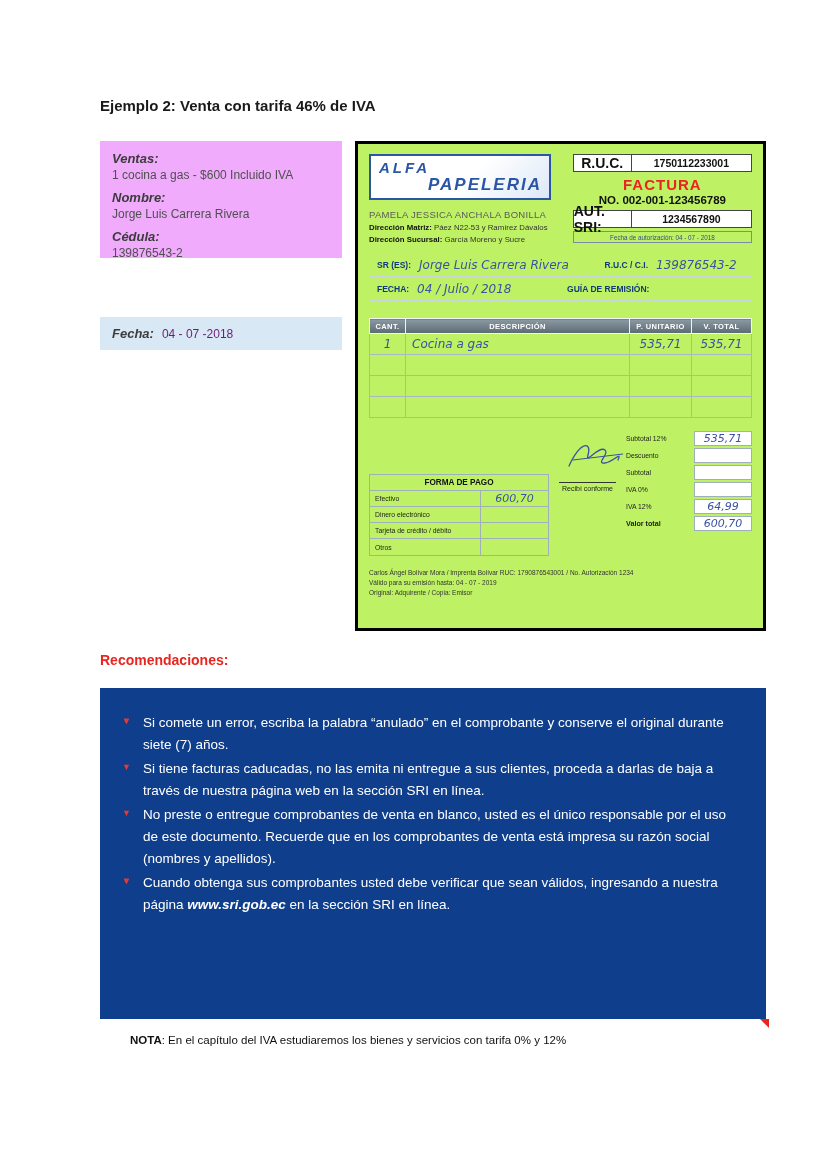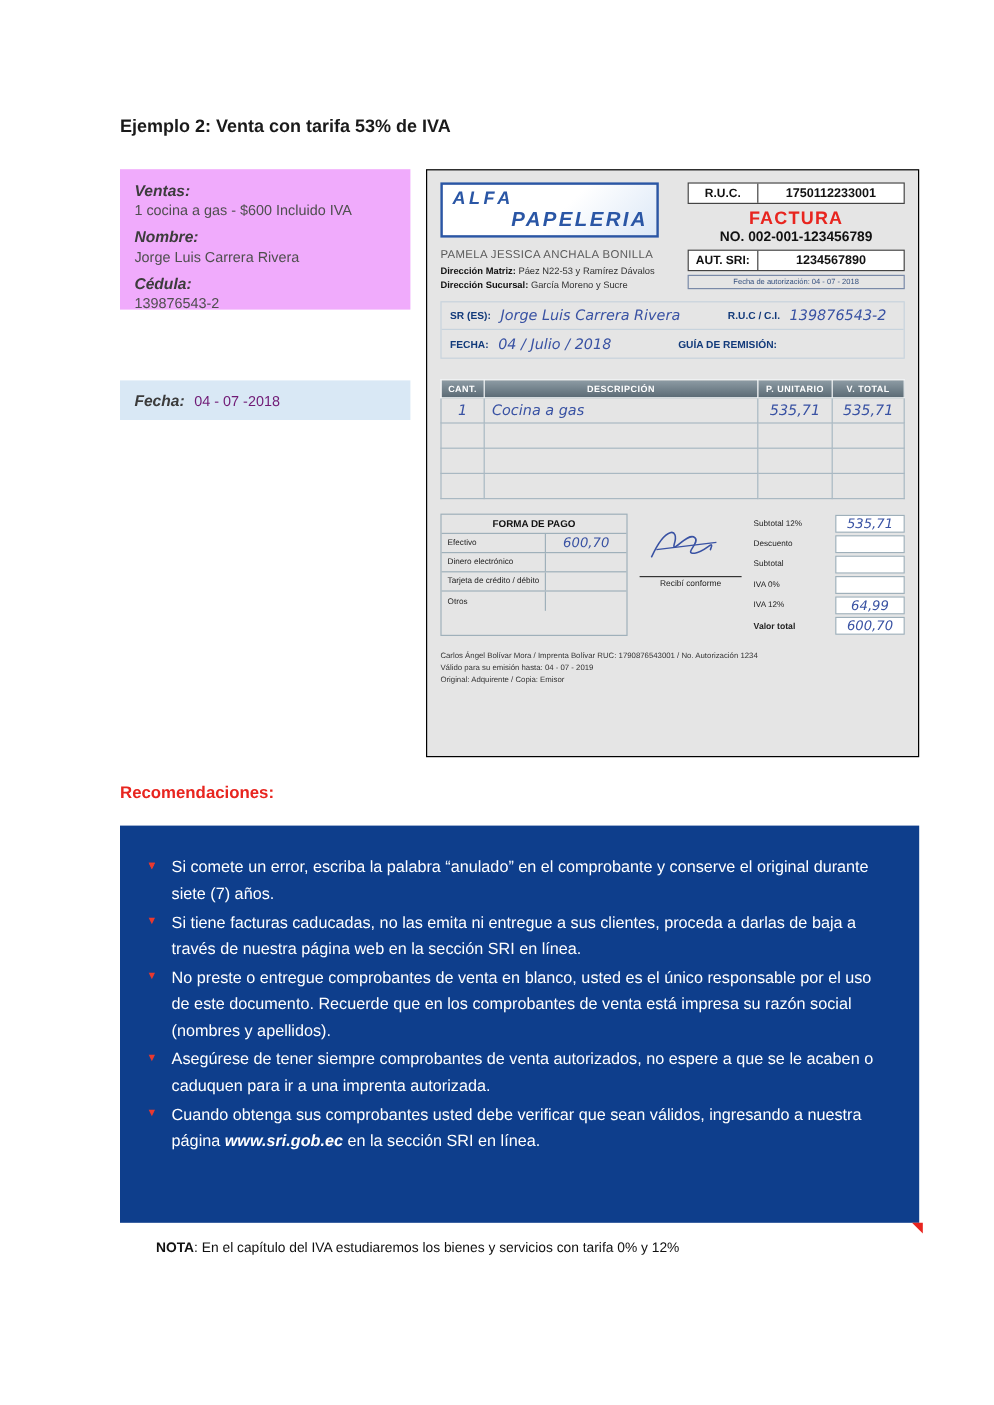--- a/index.html
+++ b/index.html
@@ -11,32 +11,32 @@
   
   .sale-box { position:absolute; left:100px; top:141px; width:242px; height:117px; background:#f0abfc; padding:10px 12px; }
   .sale-label { font-size:13px; font-weight:700; font-style:italic; color:#3c3c3c; margin-top:8px; }
   .sale-label.first { margin-top:0; }
   .sale-value { font-size:12px; color:#4f4f4f; margin-top:2px; }
   .fecha-box { position:absolute; left:100px; top:317px; width:242px; height:33px; background:#d9e8f5; display:flex; align-items:center; gap:8px; padding:0 12px; }
   .fecha-label { font-size:13px; font-weight:700; font-style:italic; color:#3c3c3c; }
   .fecha-value { font-size:12px; color:#701a75; }
 
   
-  .invoice { position:absolute; left:355px; top:141px; width:411px; height:490px; border:1px solid #000000; background:#e5e5e5; padding:10px 11px; }
+  .invoice { position:absolute; left:355px; top:141px; width:411px; height:490px; border:3px solid #000000; background:#bef264; padding:10px 11px; }
   .inv-header { display:flex; justify-content:space-between; }
   .inv-left { width:208px; }
   .logo-box { width:182px; height:46px; border:2px solid #2a56a5; position:relative; background:linear-gradient(135deg,#ffffff 55%,#dce8f7 100%); }
   .logo-alfa { position:absolute; left:8px; top:3px; font-size:15px; font-weight:700; font-style:italic; letter-spacing:3px; color:#2a56a5; }
   .logo-pape { position:absolute; right:7px; bottom:3px; font-size:17px; font-weight:700; font-style:italic; letter-spacing:2px; color:#2a56a5; }
   .owner { margin-top:9px; font-size:9.5px; color:#5a5a5a; letter-spacing:.3px; }
   .addr { font-size:7.8px; color:#333; margin-top:3px; }
   .addr b { color:#111; }
   .inv-right { width:183px; }
   .cells-row { display:flex; border:1px solid #444; height:18px; background:#fff; }
-  .cells-row .c-label { width:58px; display:flex; align-items:center; justify-content:center; font-size:10px; font-weight:700; border-right:1px solid #444; color:#111; }
+  .cells-row .c-label { width:58px; display:flex; align-items:center; justify-content:center; font-size:14px; font-weight:700; border-right:1px solid #444; color:#111; }
   .cells-row .c-value { flex:1; display:flex; align-items:center; justify-content:center; font-size:10.5px; font-weight:700; color:#111; }
   .factura-title { color:#e8251f; font-weight:700; font-size:15px; text-align:center; letter-spacing:1px; margin:4px 0 1px; }
   .invoice-no { font-size:11.5px; font-weight:700; text-align:center; margin-bottom:4px; color:#111; }
   .auth-strip { border:1px solid #7a8aa8; margin-top:3px; height:12px; display:flex; align-items:center; justify-content:center; font-size:6.3px; color:#35507e; }
 
   .hand { font-family:"DejaVu Sans", sans-serif; font-style:italic; color:#3952a3; }
 
   .cust { margin-top:9px; border:1px solid #c7d3dd; }
   .cust-row { display:flex; align-items:center; height:23px; padding:0 7px; border-bottom:1px solid #c7d3dd; }
   .cust-row:last-child { border-bottom:none; }
@@ -47,21 +47,21 @@
   .w150 { width:150px; flex:none; }
 
   .items { width:100%; border-collapse:collapse; margin-top:17px; table-layout:fixed; }
   .items th { height:15px; font-size:7.5px; color:#fff; font-weight:700; letter-spacing:.4px;
               background:linear-gradient(180deg,#8b99a2,#57namespace) ; }
   .items th { background:linear-gradient(180deg,#8b99a2,#5a6a74); border:1px solid #f2f4f6; }
   .items td { height:21px; border:1px solid #a9b8c2; font-size:12px; padding:0 6px; text-align:left; }
   .items td.c-center { text-align:center; padding:0 2px; }
 
   .inv-bottom { display:flex; margin-top:12px; }
-  .fp-box { width:156px; border:1px solid #9fb0ba; }
+  .fp-box { width:180px; border:1px solid #9fb0ba;margin-top:44px; }
   .fp-title { height:16px; display:flex; align-items:center; justify-content:center; font-size:8.2px; font-weight:700; border-bottom:1px solid #9fb0ba; color:#111; }
   .fp-row { display:flex; height:16px; border-bottom:1px solid #9fb0ba; }
   .fp-row:last-child { border-bottom:none; }
   .fp-label { flex:1; font-size:6.8px; display:flex; align-items:center; padding-left:5px; color:#222; }
   .fp-value { width:68px; border-left:1px solid #9fb0ba; font-size:11px; display:flex; align-items:center; justify-content:center; }
 
   .sig-area { flex:1; position:relative; }
   .sig-svg { position:absolute; left:12px; top:6px; }
   .sig-line { position:absolute; left:10px; right:10px; top:52px; border-top:1px solid #333; }
   .sig-caption { position:absolute; top:55px; width:100%; text-align:center; font-size:7px; color:#222; }
@@ -84,21 +84,21 @@
   .corner-arrow { position:absolute; right:-3px; bottom:-9px; width:0; height:0; border-top:9px solid #e8251f; border-left:9px solid transparent; }
 
   .nota { position:absolute; left:100px; top:1034px; font-size:11.5px; color:#111;padding-left:30px; }
   .nota b { font-weight:700; }
 </style>
 </head>
 <body>
 
 <div class="page">
 
-  <h1 class="doc-title">Ejemplo 2: Venta con tarifa 53% de IVA</h1>
+  <h1 class="doc-title">Ejemplo 2: Venta con tarifa 46% de IVA</h1>
 
   <div class="sale-box">
     <div class="sale-label first">Ventas:</div>
     <div class="sale-value">1 cocina a gas - $600 Incluido IVA</div>
     <div class="sale-label">Nombre:</div>
     <div class="sale-value">Jorge Luis Carrera Rivera</div>
     <div class="sale-label">Cédula:</div>
     <div class="sale-value">139876543-2</div>
   </div>
 
@@ -257,21 +257,21 @@
   </div>
 
   <div class="rec-title">Recomendaciones:</div>
 
   <div class="rec-box">
     <ul class="rec-list">
         <li class="rec-item"><span class="bullet">▼</span></li>
         <li class="rec-item"><span class="bullet">▼</span><span>Si comete un error, escriba la palabra “anulado” en el comprobante y conserve el original durante siete (7) años.</span></li>
         <li class="rec-item"><span class="bullet">▼</span><span>Si tiene facturas caducadas, no las emita ni entregue a sus clientes, proceda a darlas de baja a través de nuestra página web en la sección SRI en línea.</span></li>
         <li class="rec-item"><span class="bullet">▼</span><span>No preste o entregue comprobantes de venta en blanco, usted es el único responsable por el uso de este documento. Recuerde que en los comprobantes de venta está impresa su razón social (nombres y apellidos).</span></li>
-        <li class="rec-item"><span class="bullet">▼</span><span>Asegúrese de tener siempre comprobantes de venta autorizados, no espere a que se le acaben o caduquen para ir a una imprenta autorizada.</span></li>
+        <li class="rec-item"><span class="bullet">▼</span></li>
         <li class="rec-item"><span class="bullet">▼</span><span>Cuando obtenga sus comprobantes usted debe verificar que sean válidos, ingresando a nuestra página <b class="rec-bold">www.sri.gob.ec</b> en la sección SRI en línea.</span></li>
       </ul>
     <div class="corner-arrow"></div>
   </div>
 
   <div class="nota"><b>NOTA</b><span>: En el capítulo del IVA estudiaremos los bienes y servicios con tarifa 0% y 12%</span></div>
 
 </div>
 
 </body></html>

